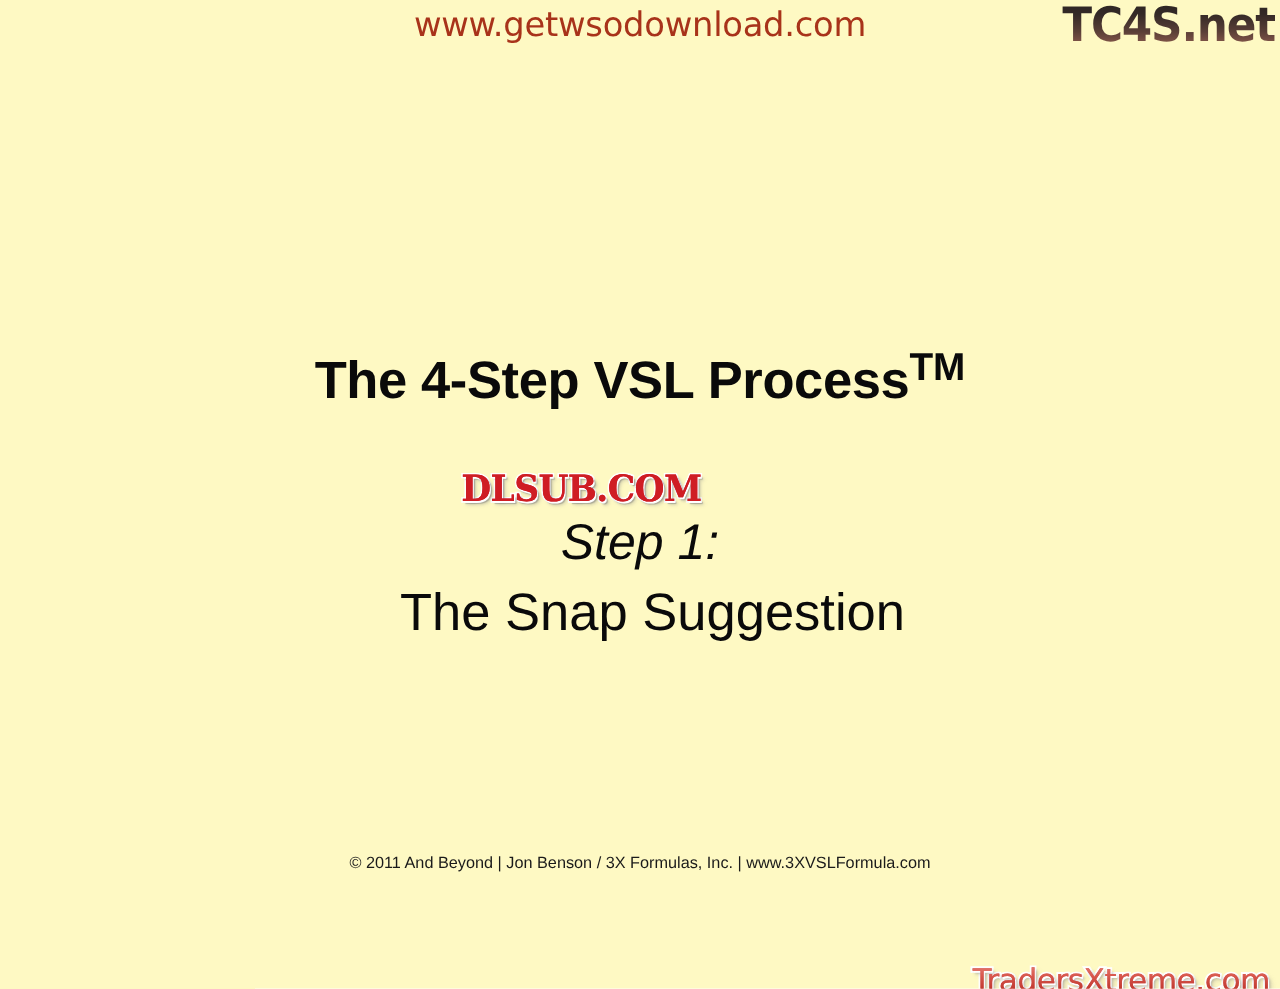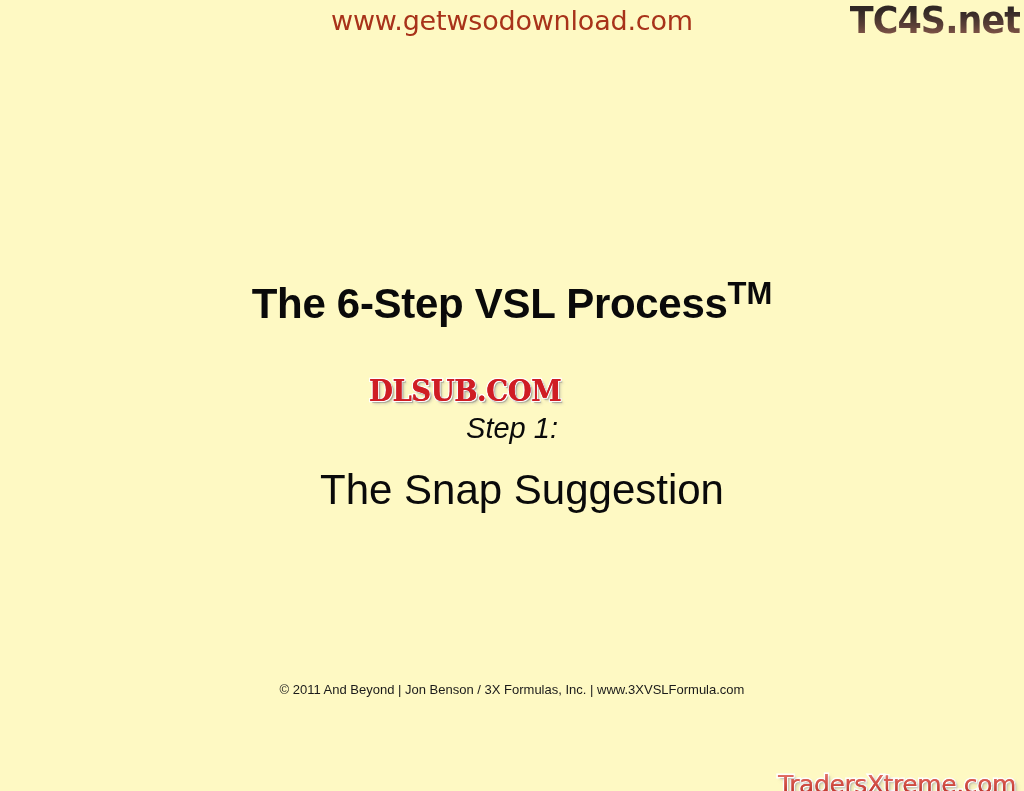--- a/index.html
+++ b/index.html
@@ -111,21 +111,21 @@
   }
 
   
   .step-line {
     position: absolute;
     left: 0;
     top: 412px;
     width: 1024px;
     text-align: center;
     font-family: "Liberation Sans", sans-serif;
-    font-size: 29px;
+    font-size: 40px;
     font-style: italic;
     font-weight: 400;
     color: #0a0a0a;
     white-space: nowrap;
   }
   .subtitle-line {
     position: absolute;
     left: 10px;
     top: 466px;
     width: 1024px;
@@ -190,21 +190,21 @@
 </head>
 <body>
 
 <div class="slide">
 
   <div class="wm-top">www.getwsodownload.com</div>
 
   <div class="wm-tc4s">TC4S.net</div>
 
   <div class="title-main">
-    <span>The 6-Step VSL Process</span><span class="tm">TM</span>
+    <span>The 4-Step VSL Process</span><span class="tm">TM</span>
   </div>
 
   <div class="wm-dlsub">DLSUB.COM<span class="inner">DLSUB.COM</span></div>
 
   <div class="step-line">Step 1:</div>
 
   <div class="subtitle-line">The Snap Suggestion</div>
 
   <div class="footer-copy">© 2011 And Beyond  |  Jon Benson / 3X Formulas, Inc.  |  www.3XVSLFormula.com</div>
 

